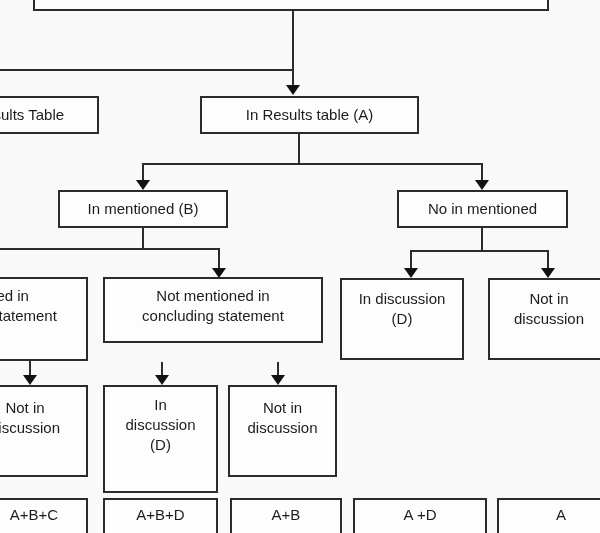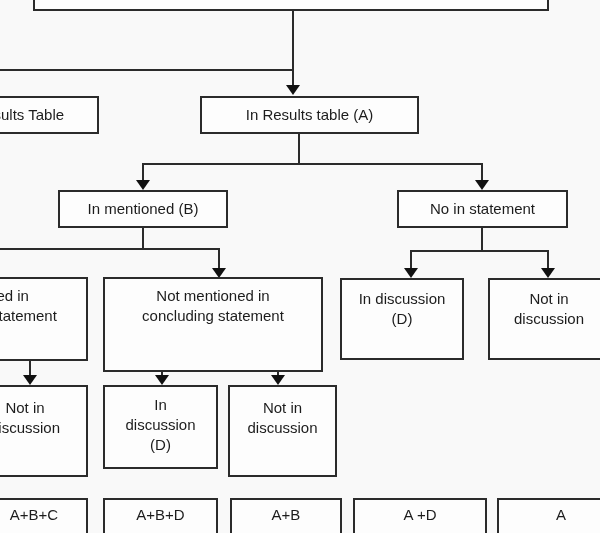--- a/index.html
+++ b/index.html
@@ -76,45 +76,45 @@
     <span>Not in Results Table</span>
   </div>
   <div class="box vcenter" style="left:200px;top:96px;width:219px;height:38px">
     <span>In Results table (A)</span>
   </div>
 
   <div class="box vcenter" style="left:58px;top:190px;width:170px;height:38px">
     <span>In mentioned (B)</span>
   </div>
   <div class="box vcenter" style="left:397px;top:190px;width:171px;height:38px">
-    <span>No in statement</span>
+    <span>No in mentioned</span>
   </div>
 
   <div class="box" style="left:-116px;top:277px;width:204px;height:84px;padding-top:7px">
     <div>Mentioned in</div>
     <div>concluding statement</div>
   </div>
-  <div class="box" style="left:103px;top:277px;width:220px;height:95px;padding-top:7px">
+  <div class="box" style="left:103px;top:277px;width:220px;height:66px;padding-top:7px">
     <div>Not mentioned in</div>
     <div>concluding statement</div>
   </div>
   <div class="box" style="left:340px;top:278px;width:124px;height:82px;padding-top:9px">
     <div>In discussion</div>
     <div>(D)</div>
   </div>
   <div class="box" style="left:488px;top:278px;width:122px;height:82px;padding-top:9px">
     <div>Not in</div>
     <div>discussion</div>
   </div>
 
   <div class="box" style="left:-38px;top:385px;width:126px;height:92px;padding-top:11px">
     <div>Not in</div>
     <div>discussion</div>
   </div>
-  <div class="box" style="left:103px;top:385px;width:115px;height:84px;padding-top:8px">
+  <div class="box" style="left:103px;top:385px;width:115px;height:108px;padding-top:8px">
     <div>In</div>
     <div>discussion</div>
     <div>(D)</div>
   </div>
   <div class="box" style="left:228px;top:385px;width:109px;height:92px;padding-top:11px">
     <div>Not in</div>
     <div>discussion</div>
   </div>
 
   <div class="box" style="left:-20px;top:498px;width:108px;height:44px;padding-top:5px">

